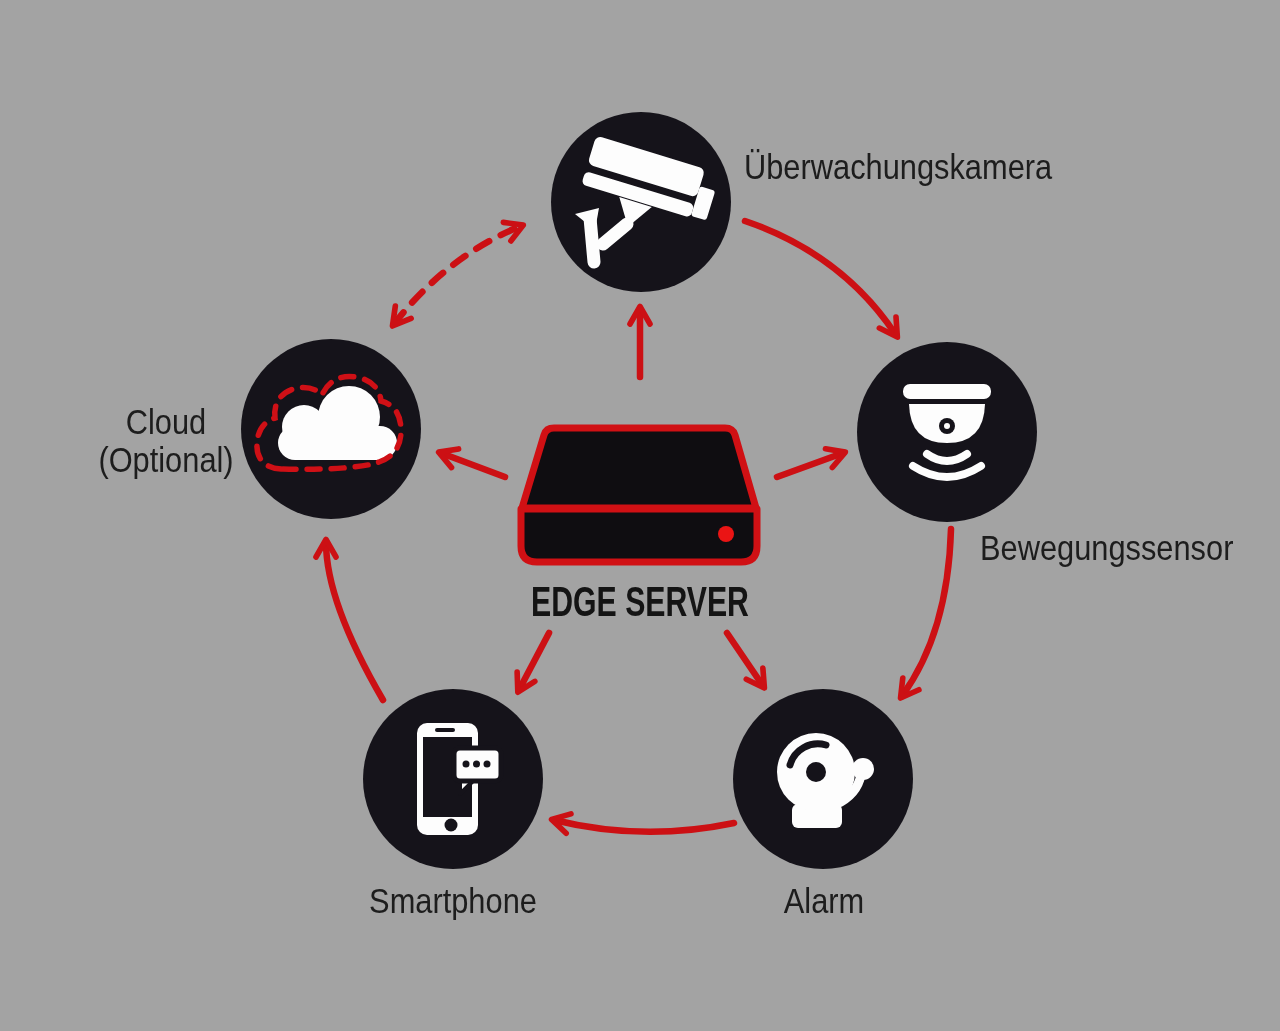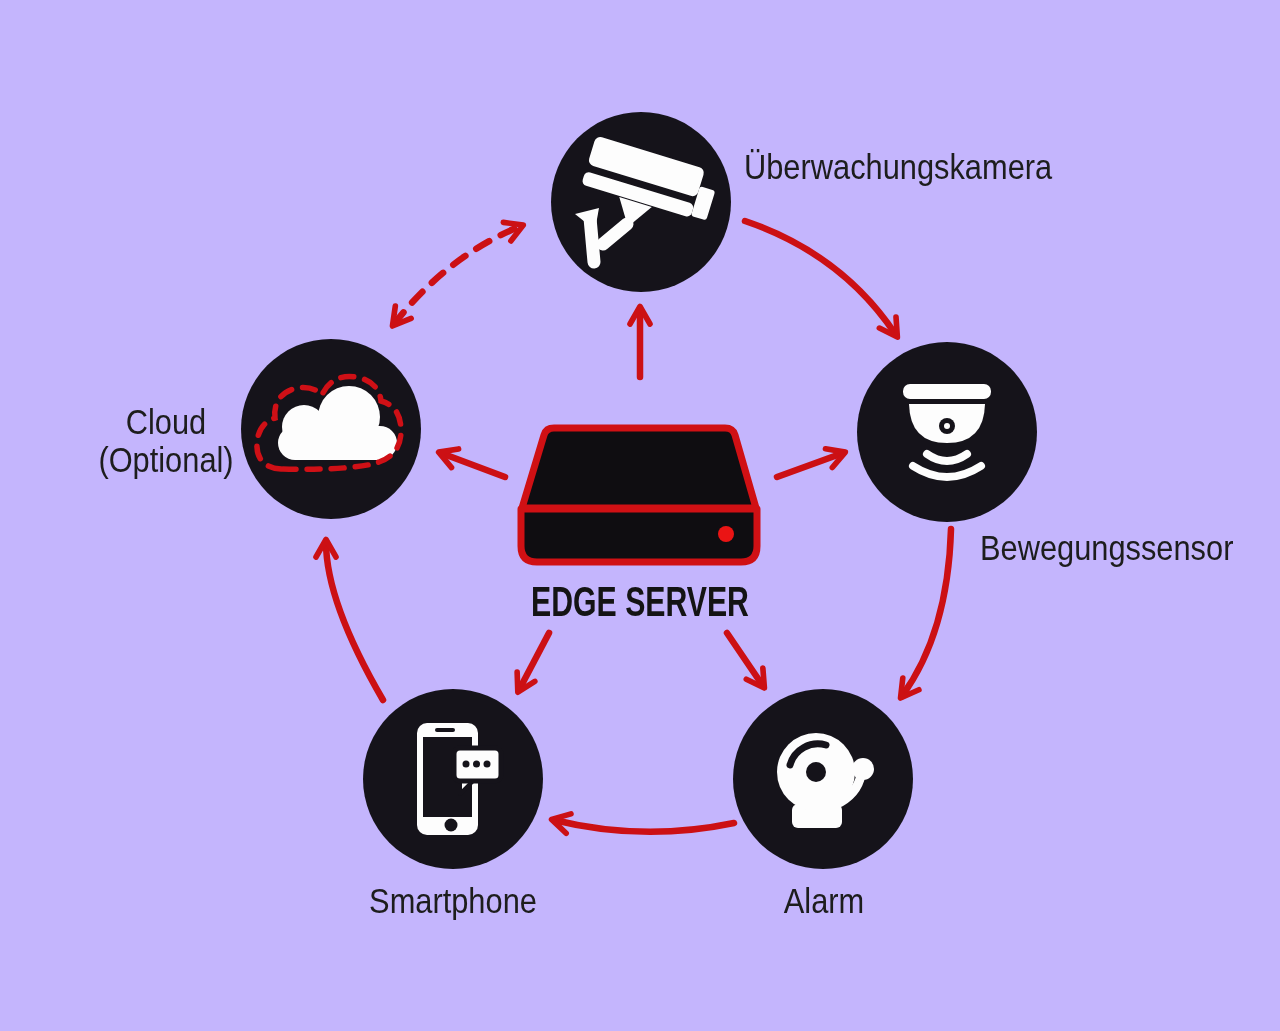--- a/index.html
+++ b/index.html
@@ -1,18 +1,18 @@
 <!DOCTYPE html>
 <html><head>
 <meta charset="utf-8">
 <style>
   html,body{margin:0;padding:0;background:#e9e8e6;}
   .canvas{
     position:relative;width:1280px;height:1031px;overflow:hidden;
-    background:#c4b5fd;
+    background:#a3a3a3;
     font-family:"Liberation Sans", sans-serif;
   }
   .arrow-layer{position:absolute;left:0;top:0;width:1280px;height:1031px;}
   .node{position:absolute;width:180px;height:180px;}
   .node svg{display:block;width:180px;height:180px;}
   .server{position:absolute;left:505px;top:415px;width:270px;height:160px;}
   .label{
     position:absolute;color:#1d1d1d;font-size:35px;font-weight:400;
     letter-spacing:0px;line-height:38px;white-space:nowrap;
     transform:scaleX(0.88);

